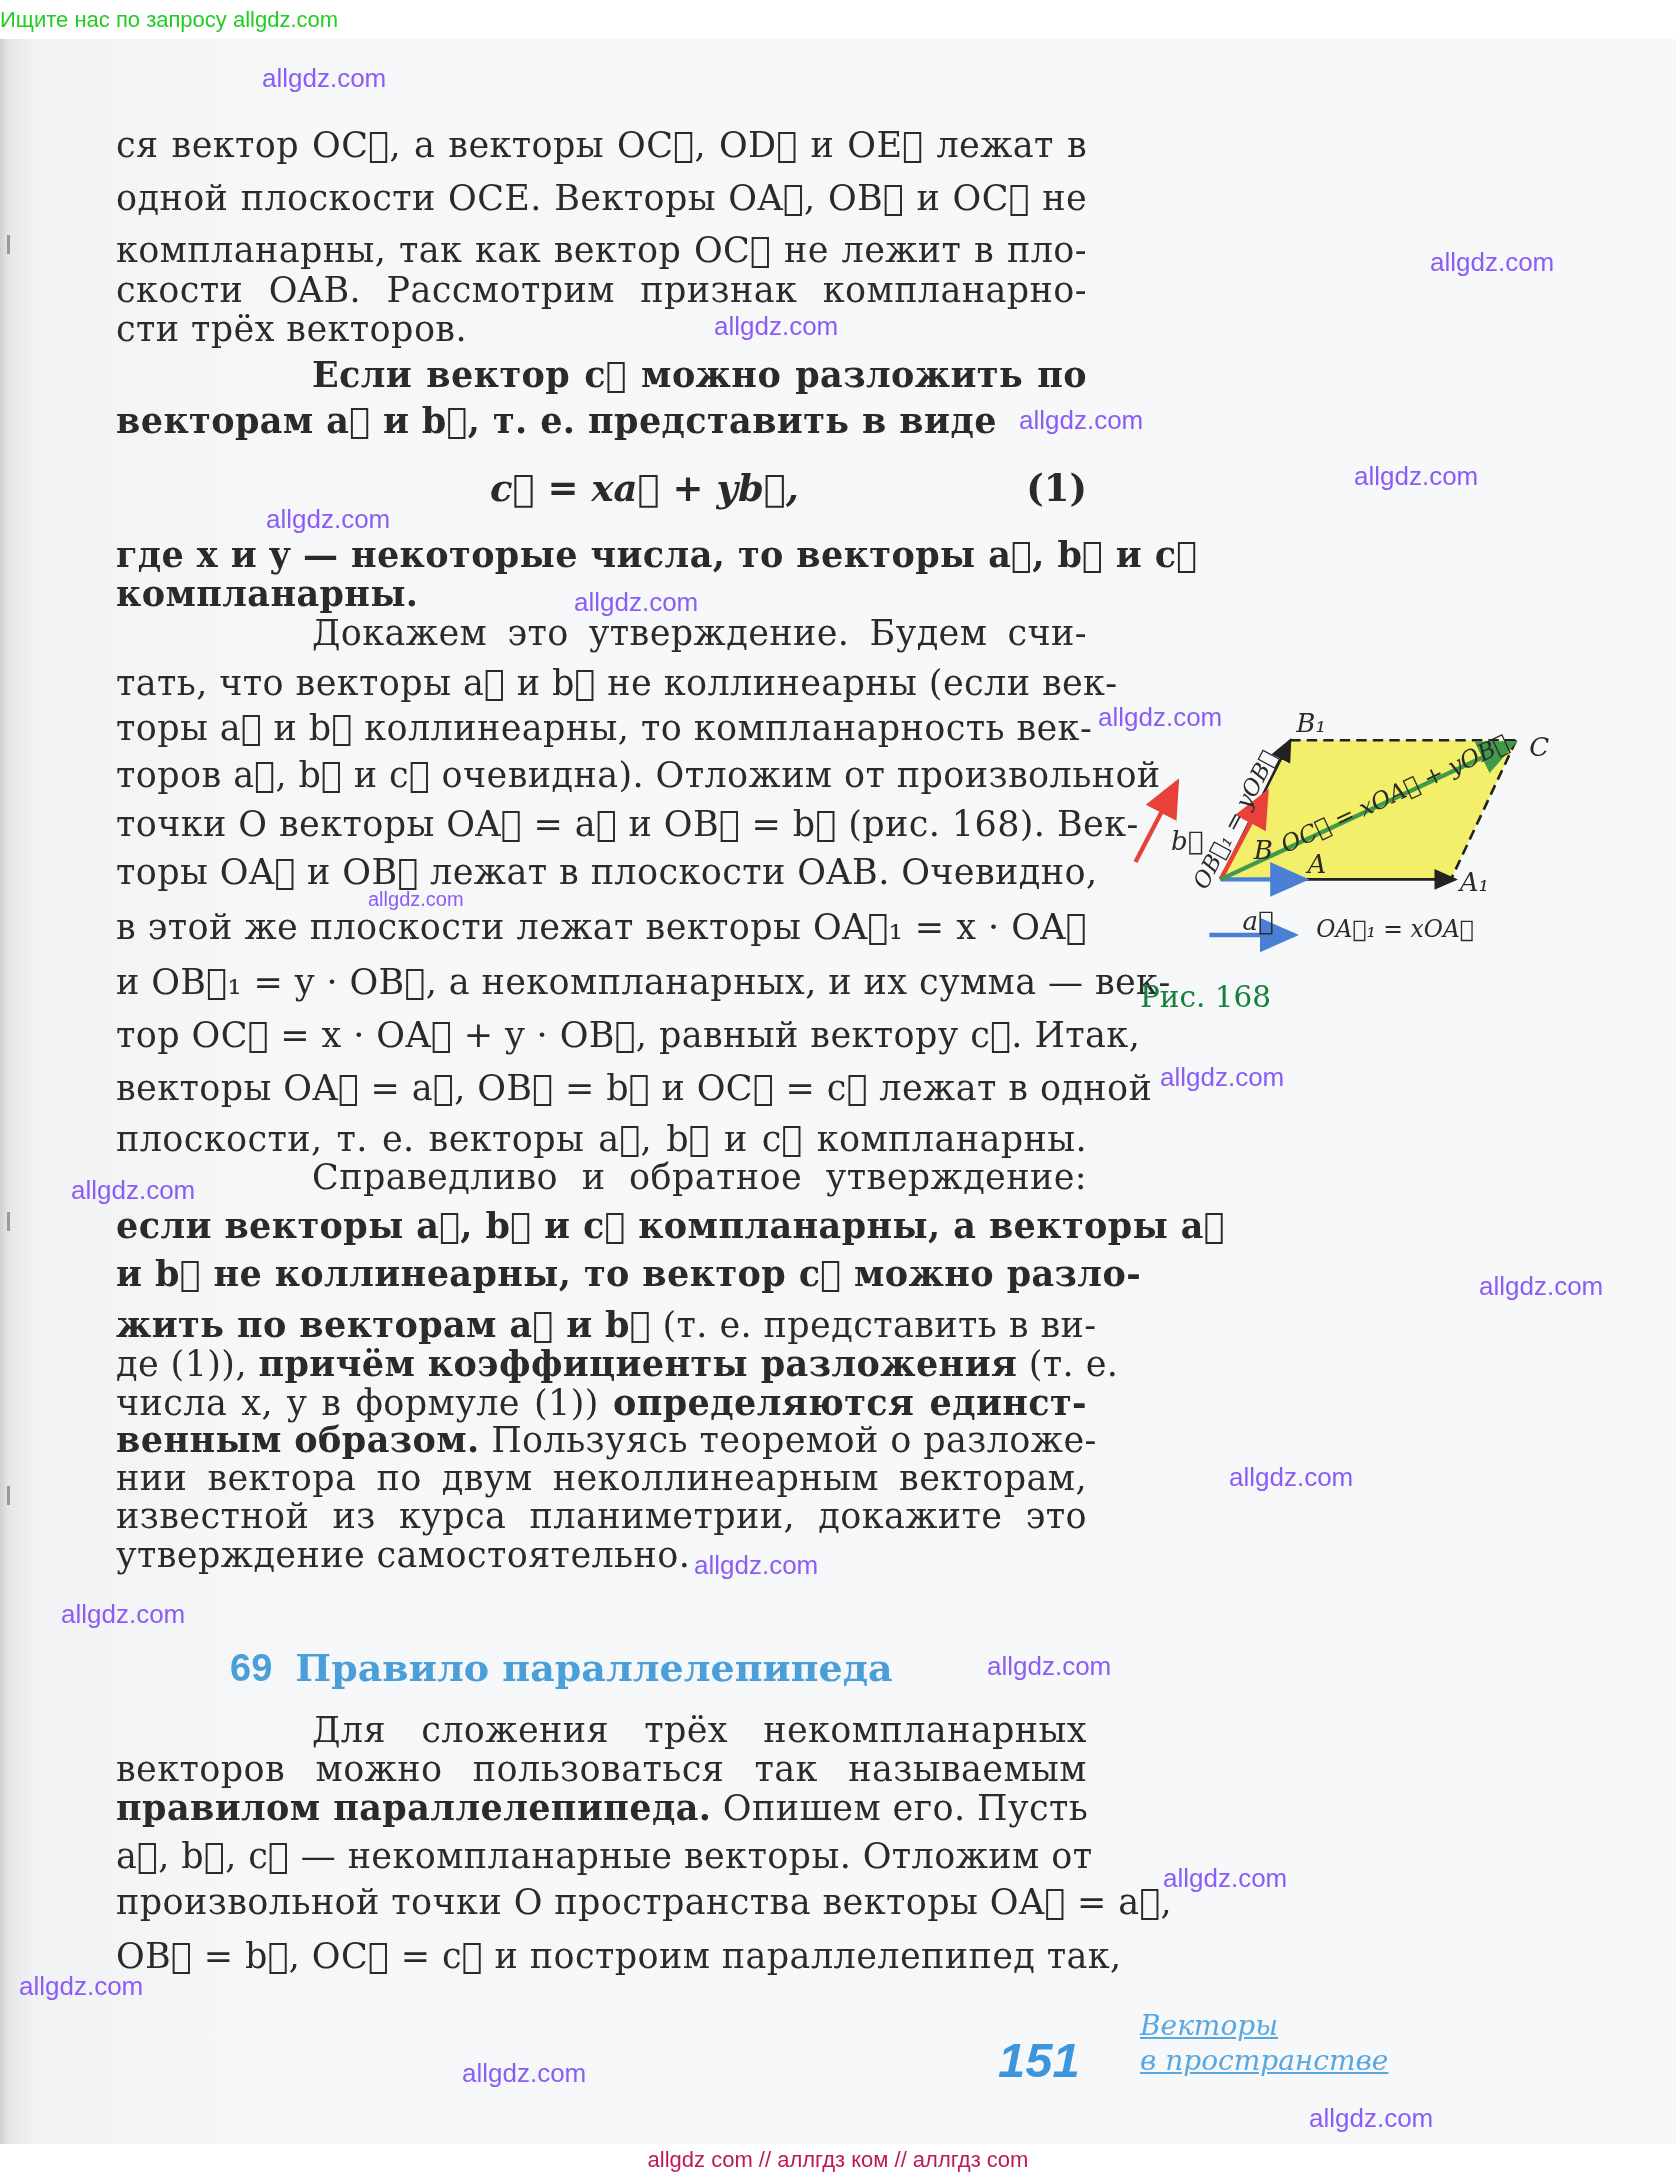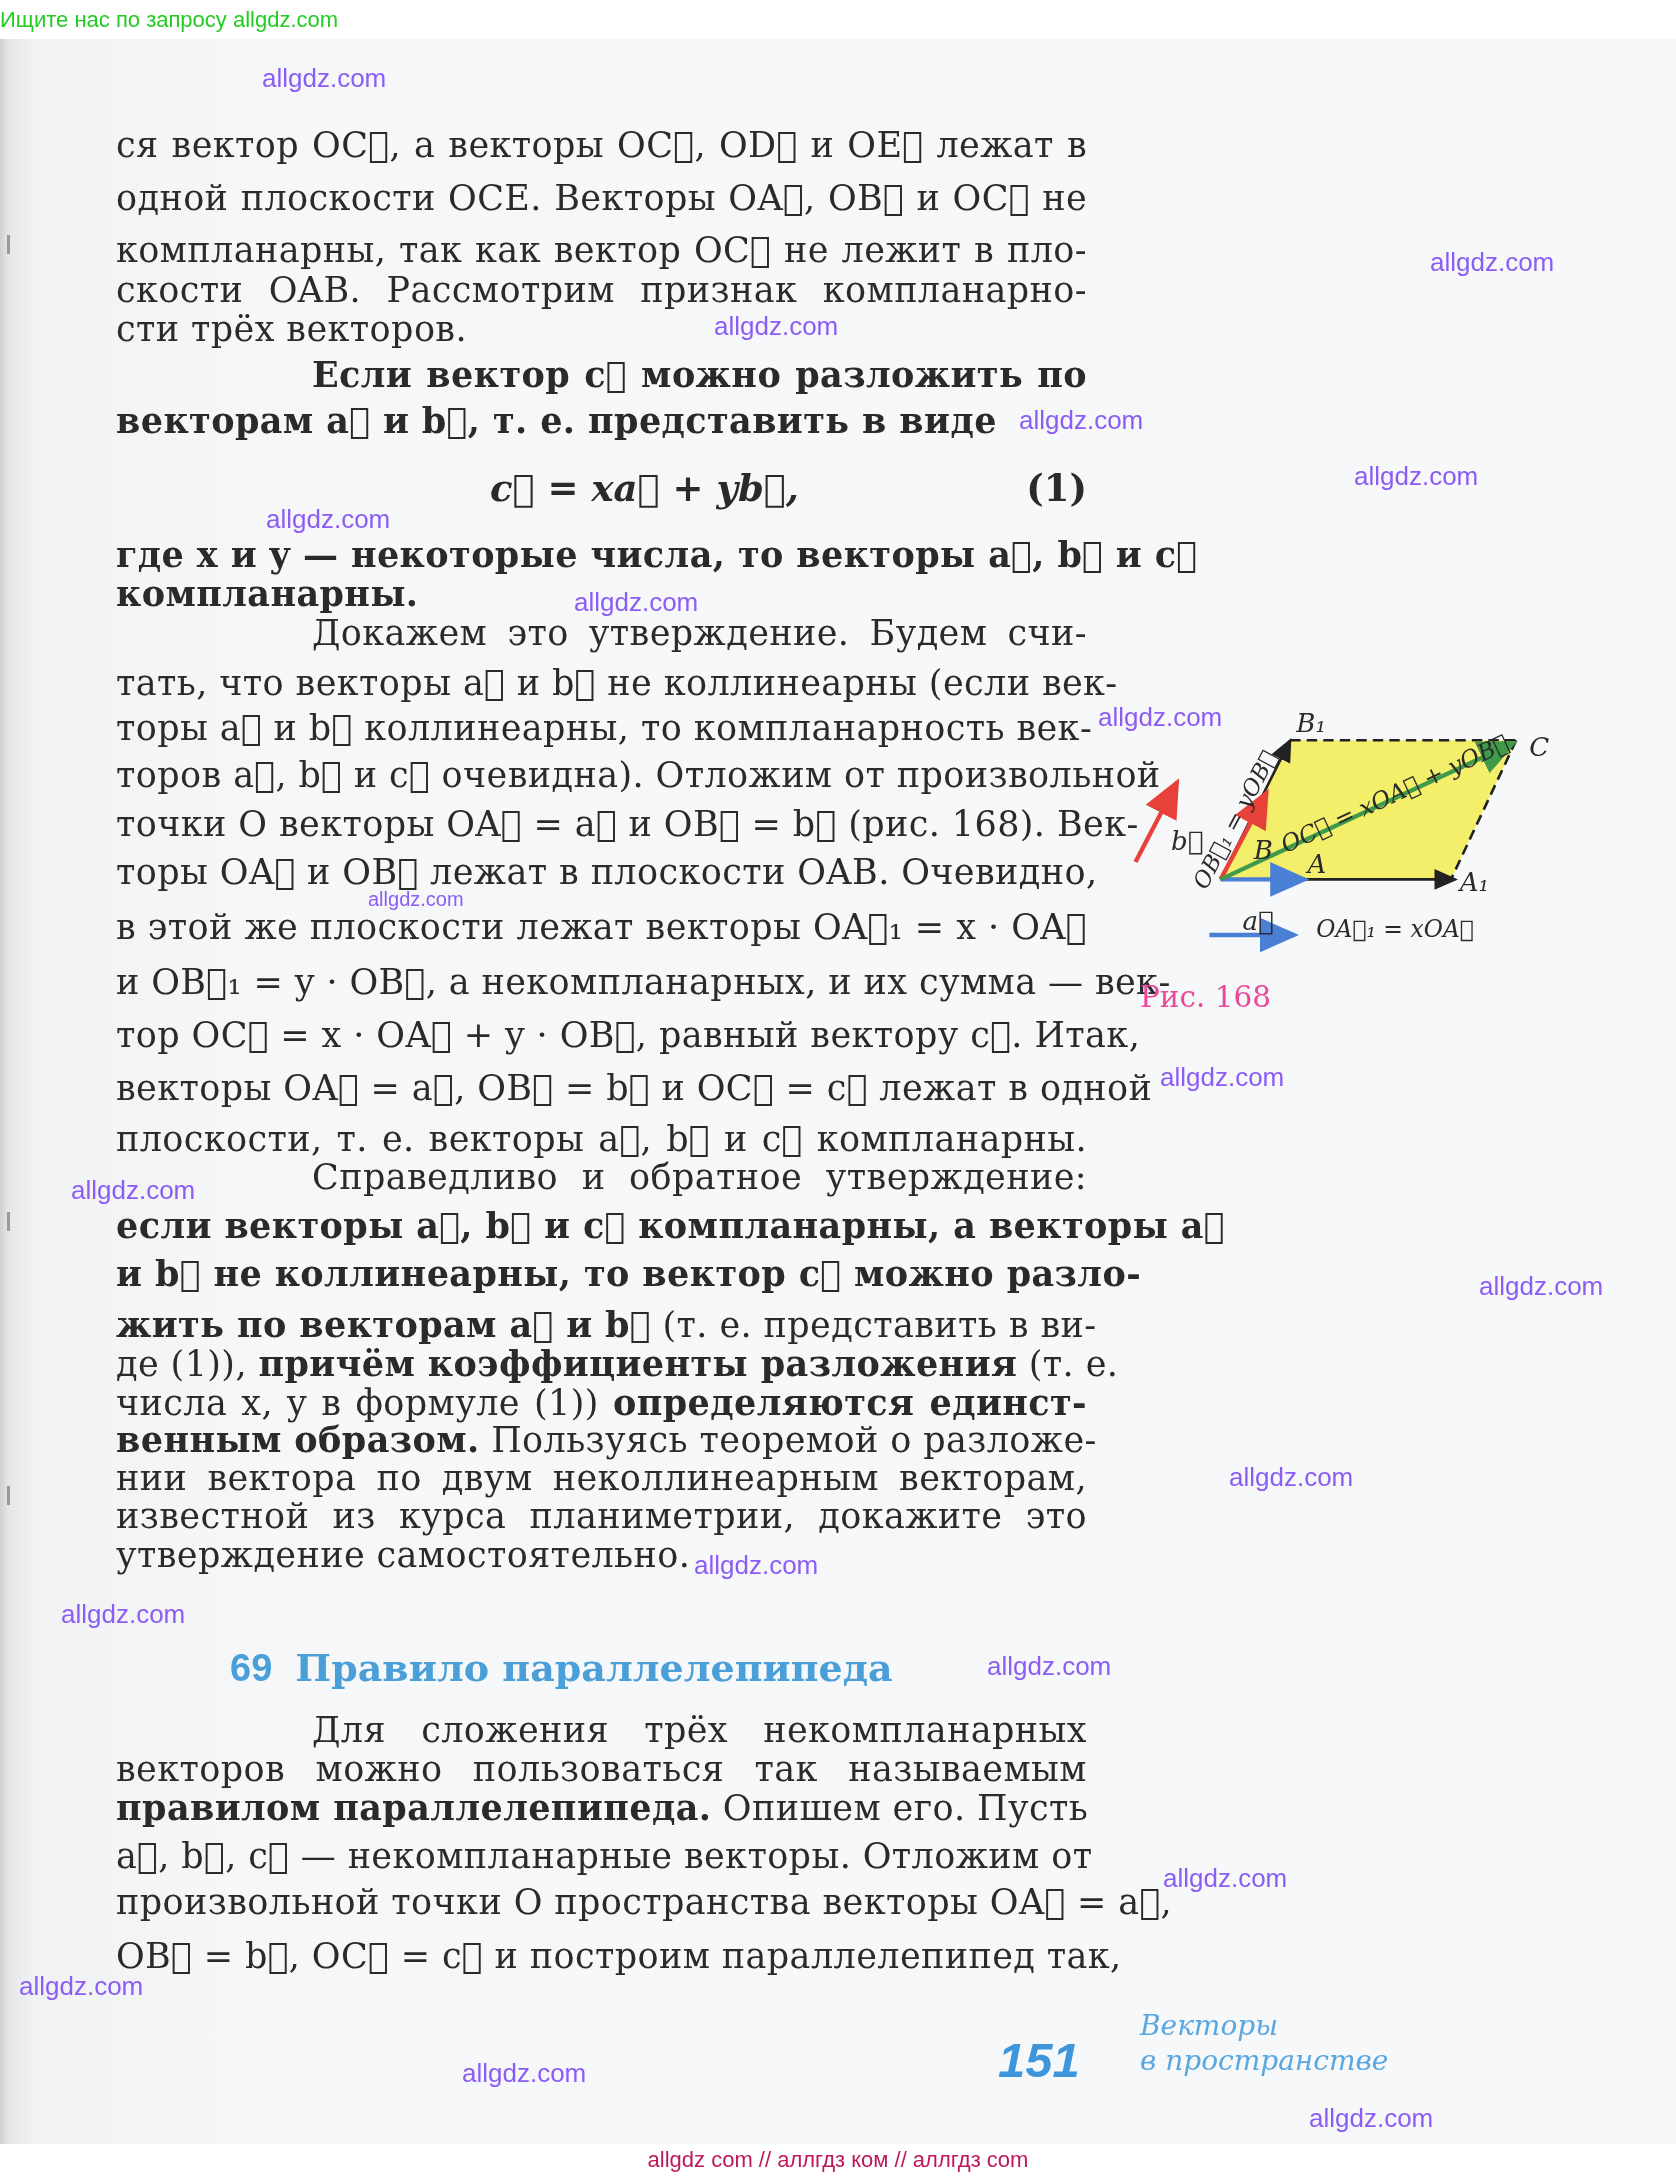--- a/index.html
+++ b/index.html
@@ -15,24 +15,24 @@
   .line.indent{padding-left:196px;width:775px;}
   .b{font-weight:bold;}
   .formula{position:absolute;left:116px;width:971px;font-size:37px;line-height:42px;font-weight:bold;}
   .formula .f{position:absolute;left:374px;font-style:italic;}
   .formula .n{position:absolute;right:0;}
   .heading{position:absolute;left:230px;top:1645px;font-size:38px;font-weight:bold;color:#4a9fd8;white-space:nowrap;}
   .heading .num{font-family:"Liberation Sans",sans-serif;margin-right:23px;}
   .wm{position:absolute;font-family:Liberation Sans, sans-serif;font-size:26px;color:#8b5cf6;white-space:nowrap;}
   .wm.small{font-size:20px;}
   .fig{position:absolute;left:1112px;top:695px;width:452px;height:261px;text-align:center;}
-  .caption{position:absolute;left:1140px;top:980px;font-size:29.5px;color:#ec4899;}
+  .caption{position:absolute;left:1140px;top:980px;font-size:29.5px;color:#15803d;}
   .pagenum{position:absolute;left:998px;top:2032px;font-family:"Liberation Sans",sans-serif;font-style:italic;
            font-weight:bold;font-size:49px;color:#3d96dc;}
-  .section-title{position:absolute;left:1140px;top:2008px;font-style:italic;font-size:28px;color:#5aa7e0;line-height:35px;}
+  .section-title{position:absolute;left:1140px;top:2008px;font-style:italic;font-size:28px;color:#5aa7e0;line-height:35px;text-decoration:underline;}
   .footer{position:absolute;left:0;top:2147px;width:1676px;text-align:center;}
   .footer span{font-family:"Liberation Sans",sans-serif;font-size:22px;color:#be185d;}
   .margin-mark{position:absolute;left:7px;width:2.6px;height:19px;background:#9a9a9a;}
 </style>
 </head>
 <body>
 
 <div class="topbar">
   <span>Ищите нас по запросу allgdz.com</span>
 </div>

